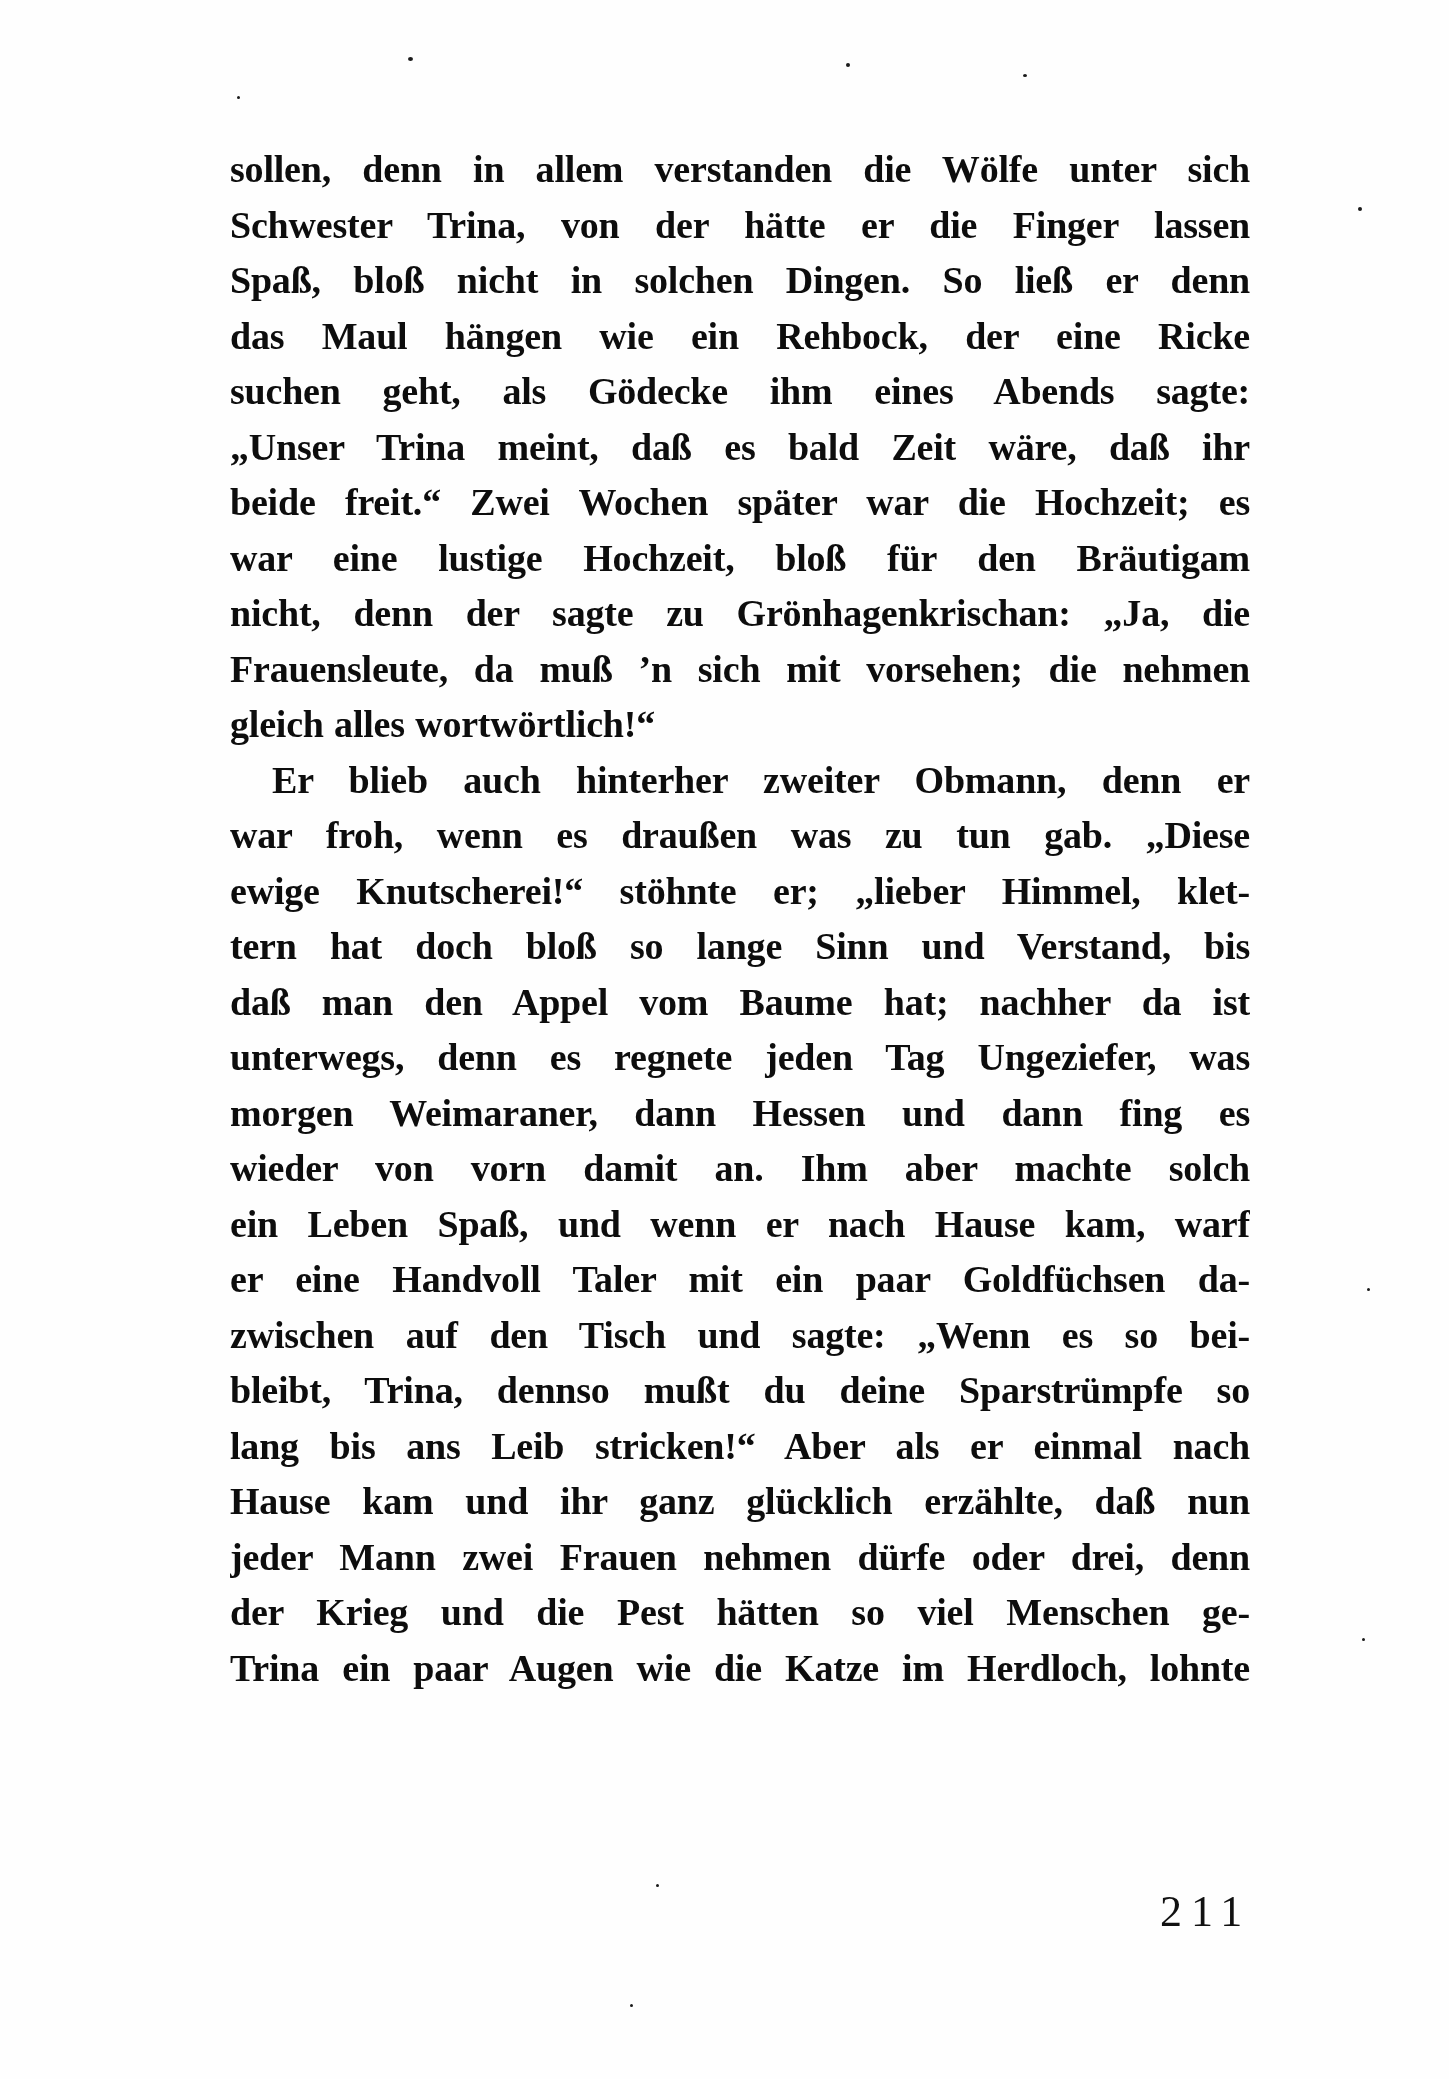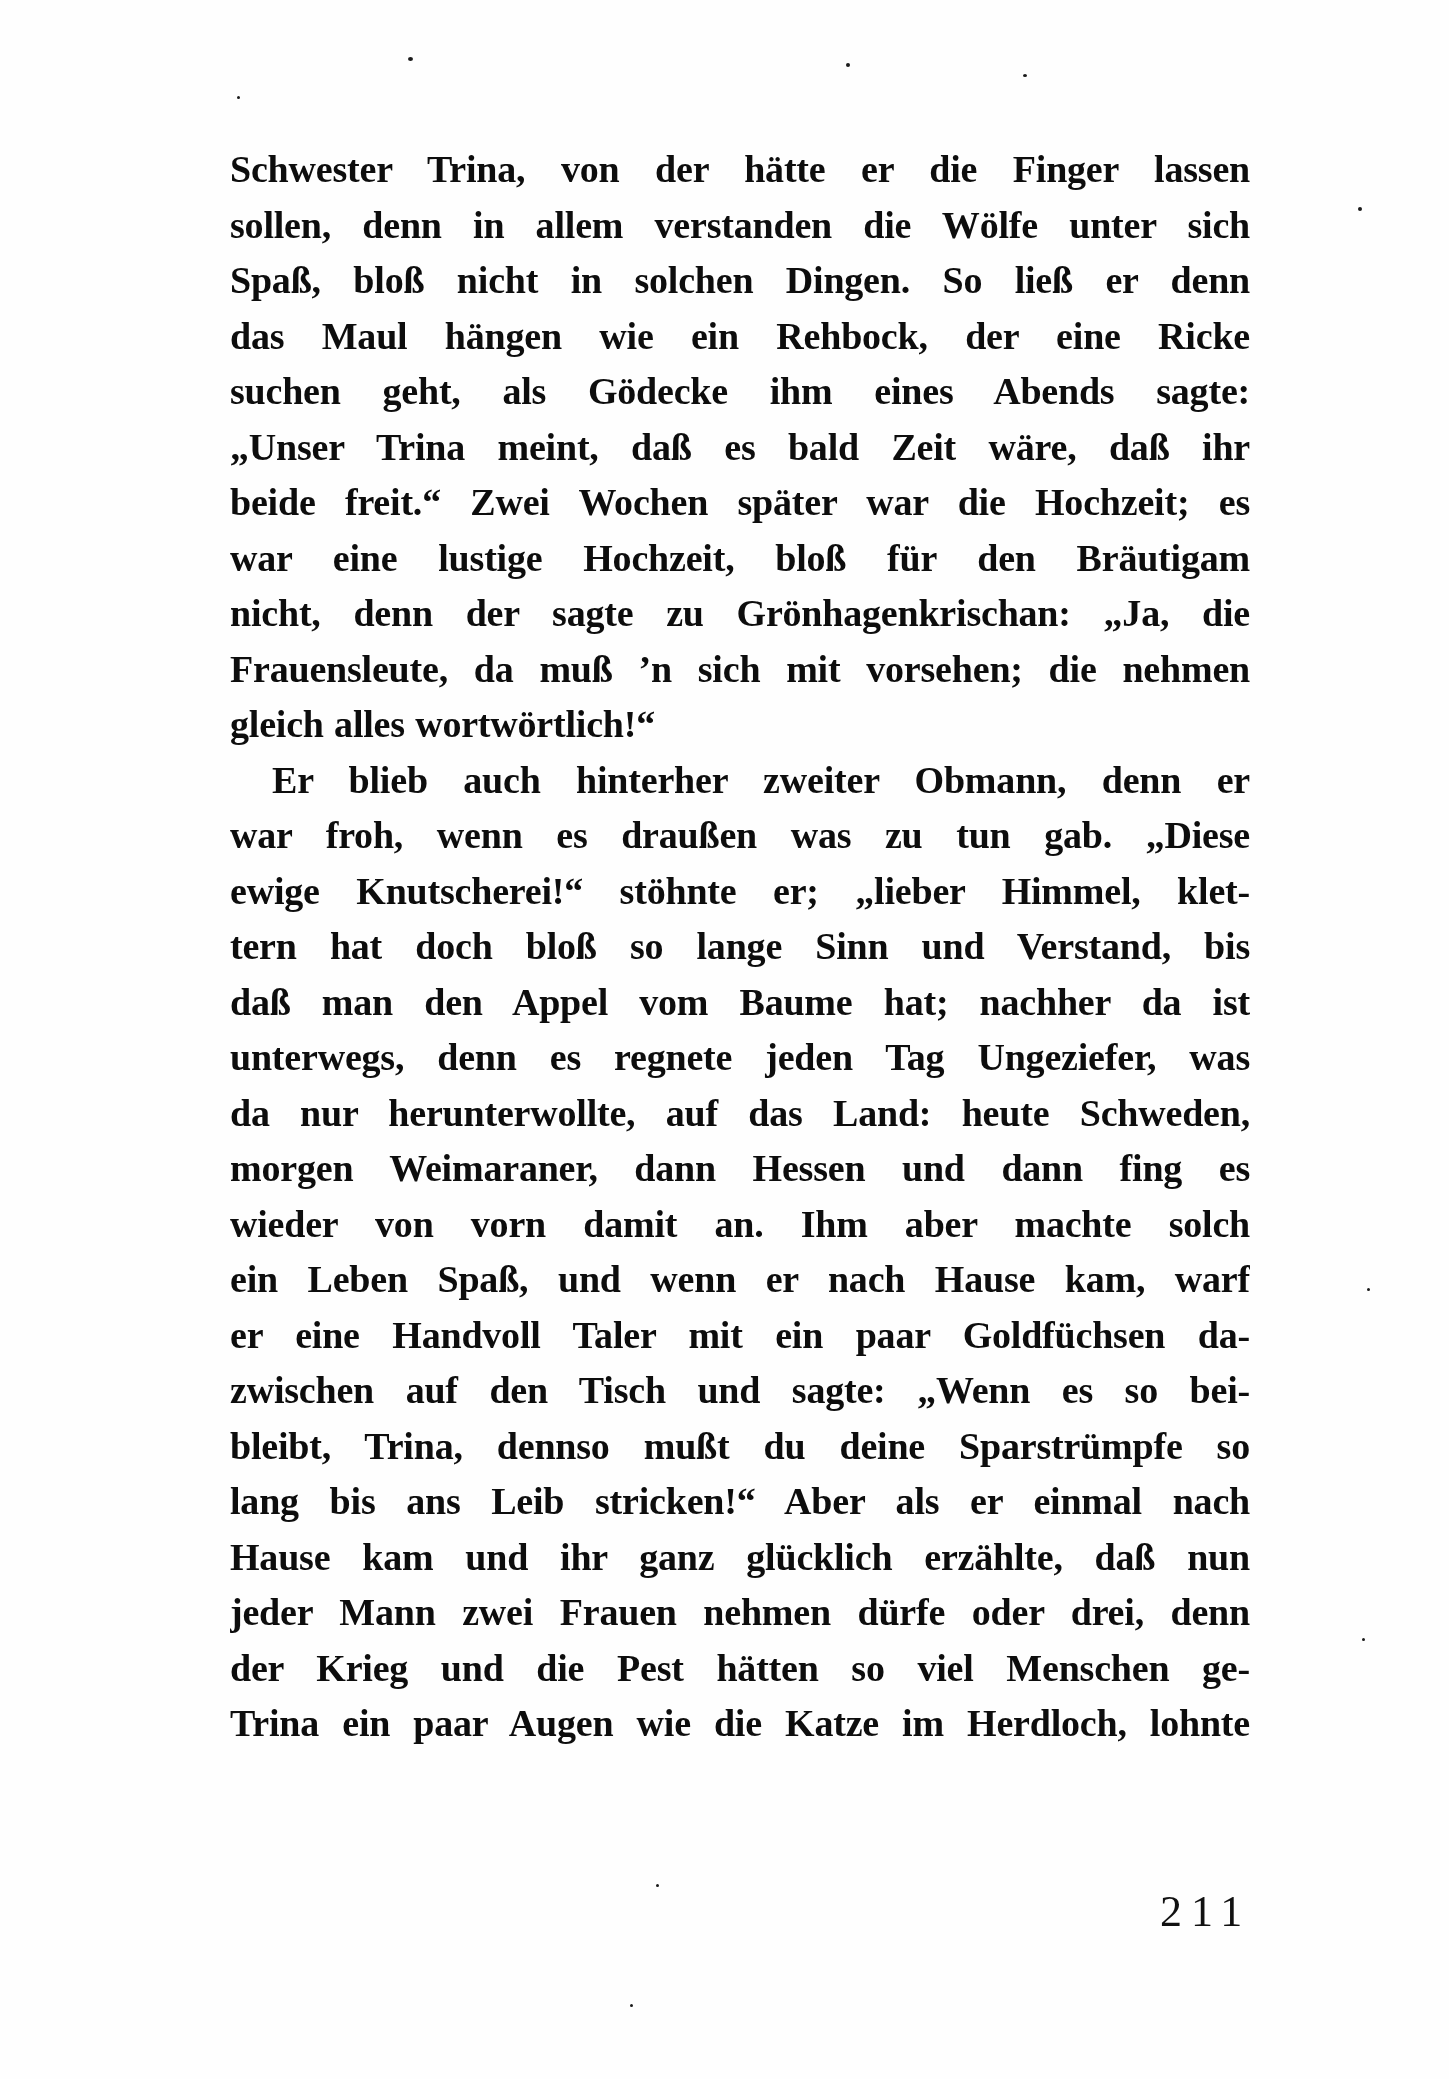--- a/index.html
+++ b/index.html
@@ -72,40 +72,39 @@
   .s7 { left: 1362px; top: 1638px; width: 3px; height: 3px; }
   .s8 { left: 656px;  top: 1884px; width: 3px; height: 3px; }
   .s9 { left: 630px;  top: 2004px; width: 3px; height: 3px; }
 </style>
 </head>
 <body>
 
 <div class="page">
   <div class="text-block">
       <div class="para">
+        <div class="line">sollen, denn in allem verstanden die Wölfe unter sich</div>
         <div class="line">Schwester Trina, von der hätte er die Finger lassen</div>
-        <div class="line">sollen, denn in allem verstanden die Wölfe unter sich</div>
         <div class="line">Spaß, bloß nicht in solchen Dingen. So ließ er denn</div>
         <div class="line">das Maul hängen wie ein Rehbock, der eine Ricke</div>
         <div class="line">suchen geht, als Gödecke ihm eines Abends sagte:</div>
         <div class="line">„Unser Trina meint, daß es bald Zeit wäre, daß ihr</div>
         <div class="line">beide freit.“ Zwei Wochen später war die Hochzeit; es</div>
         <div class="line">war eine lustige Hochzeit, bloß für den Bräutigam</div>
         <div class="line">nicht, denn der sagte zu Grönhagenkrischan: „Ja, die</div>
         <div class="line">Frauensleute, da muß ’n sich mit vorsehen; die nehmen</div>
         <div class="line noJustify">gleich alles wortwörtlich!“</div>
       </div>
       <div class="para indent">
         <div class="line">Er blieb auch hinterher zweiter Obmann, denn er</div>
         <div class="line">war froh, wenn es draußen was zu tun gab. „Diese</div>
         <div class="line">ewige Knutscherei!“ stöhnte er; „lieber Himmel, klet-</div>
         <div class="line">tern hat doch bloß so lange Sinn und Verstand, bis</div>
         <div class="line">daß man den Appel vom Baume hat; nachher da ist</div>
         <div class="line">unterwegs, denn es regnete jeden Tag Ungeziefer, was</div>
-        <div class="line">da nur herunterwollte, auf das Land: heute Schweden,</div>
         <div class="line">morgen Weimaraner, dann Hessen und dann fing es</div>
         <div class="line">wieder von vorn damit an. Ihm aber machte solch</div>
         <div class="line">ein Leben Spaß, und wenn er nach Hause kam, warf</div>
         <div class="line">er eine Handvoll Taler mit ein paar Goldfüchsen da-</div>
         <div class="line">zwischen auf den Tisch und sagte: „Wenn es so bei-</div>
         <div class="line">bleibt, Trina, dennso mußt du deine Sparstrümpfe so</div>
         <div class="line">lang bis ans Leib stricken!“ Aber als er einmal nach</div>
         <div class="line">Hause kam und ihr ganz glücklich erzählte, daß nun</div>
         <div class="line">jeder Mann zwei Frauen nehmen dürfe oder drei, denn</div>
         <div class="line">der Krieg und die Pest hätten so viel Menschen ge-</div>

